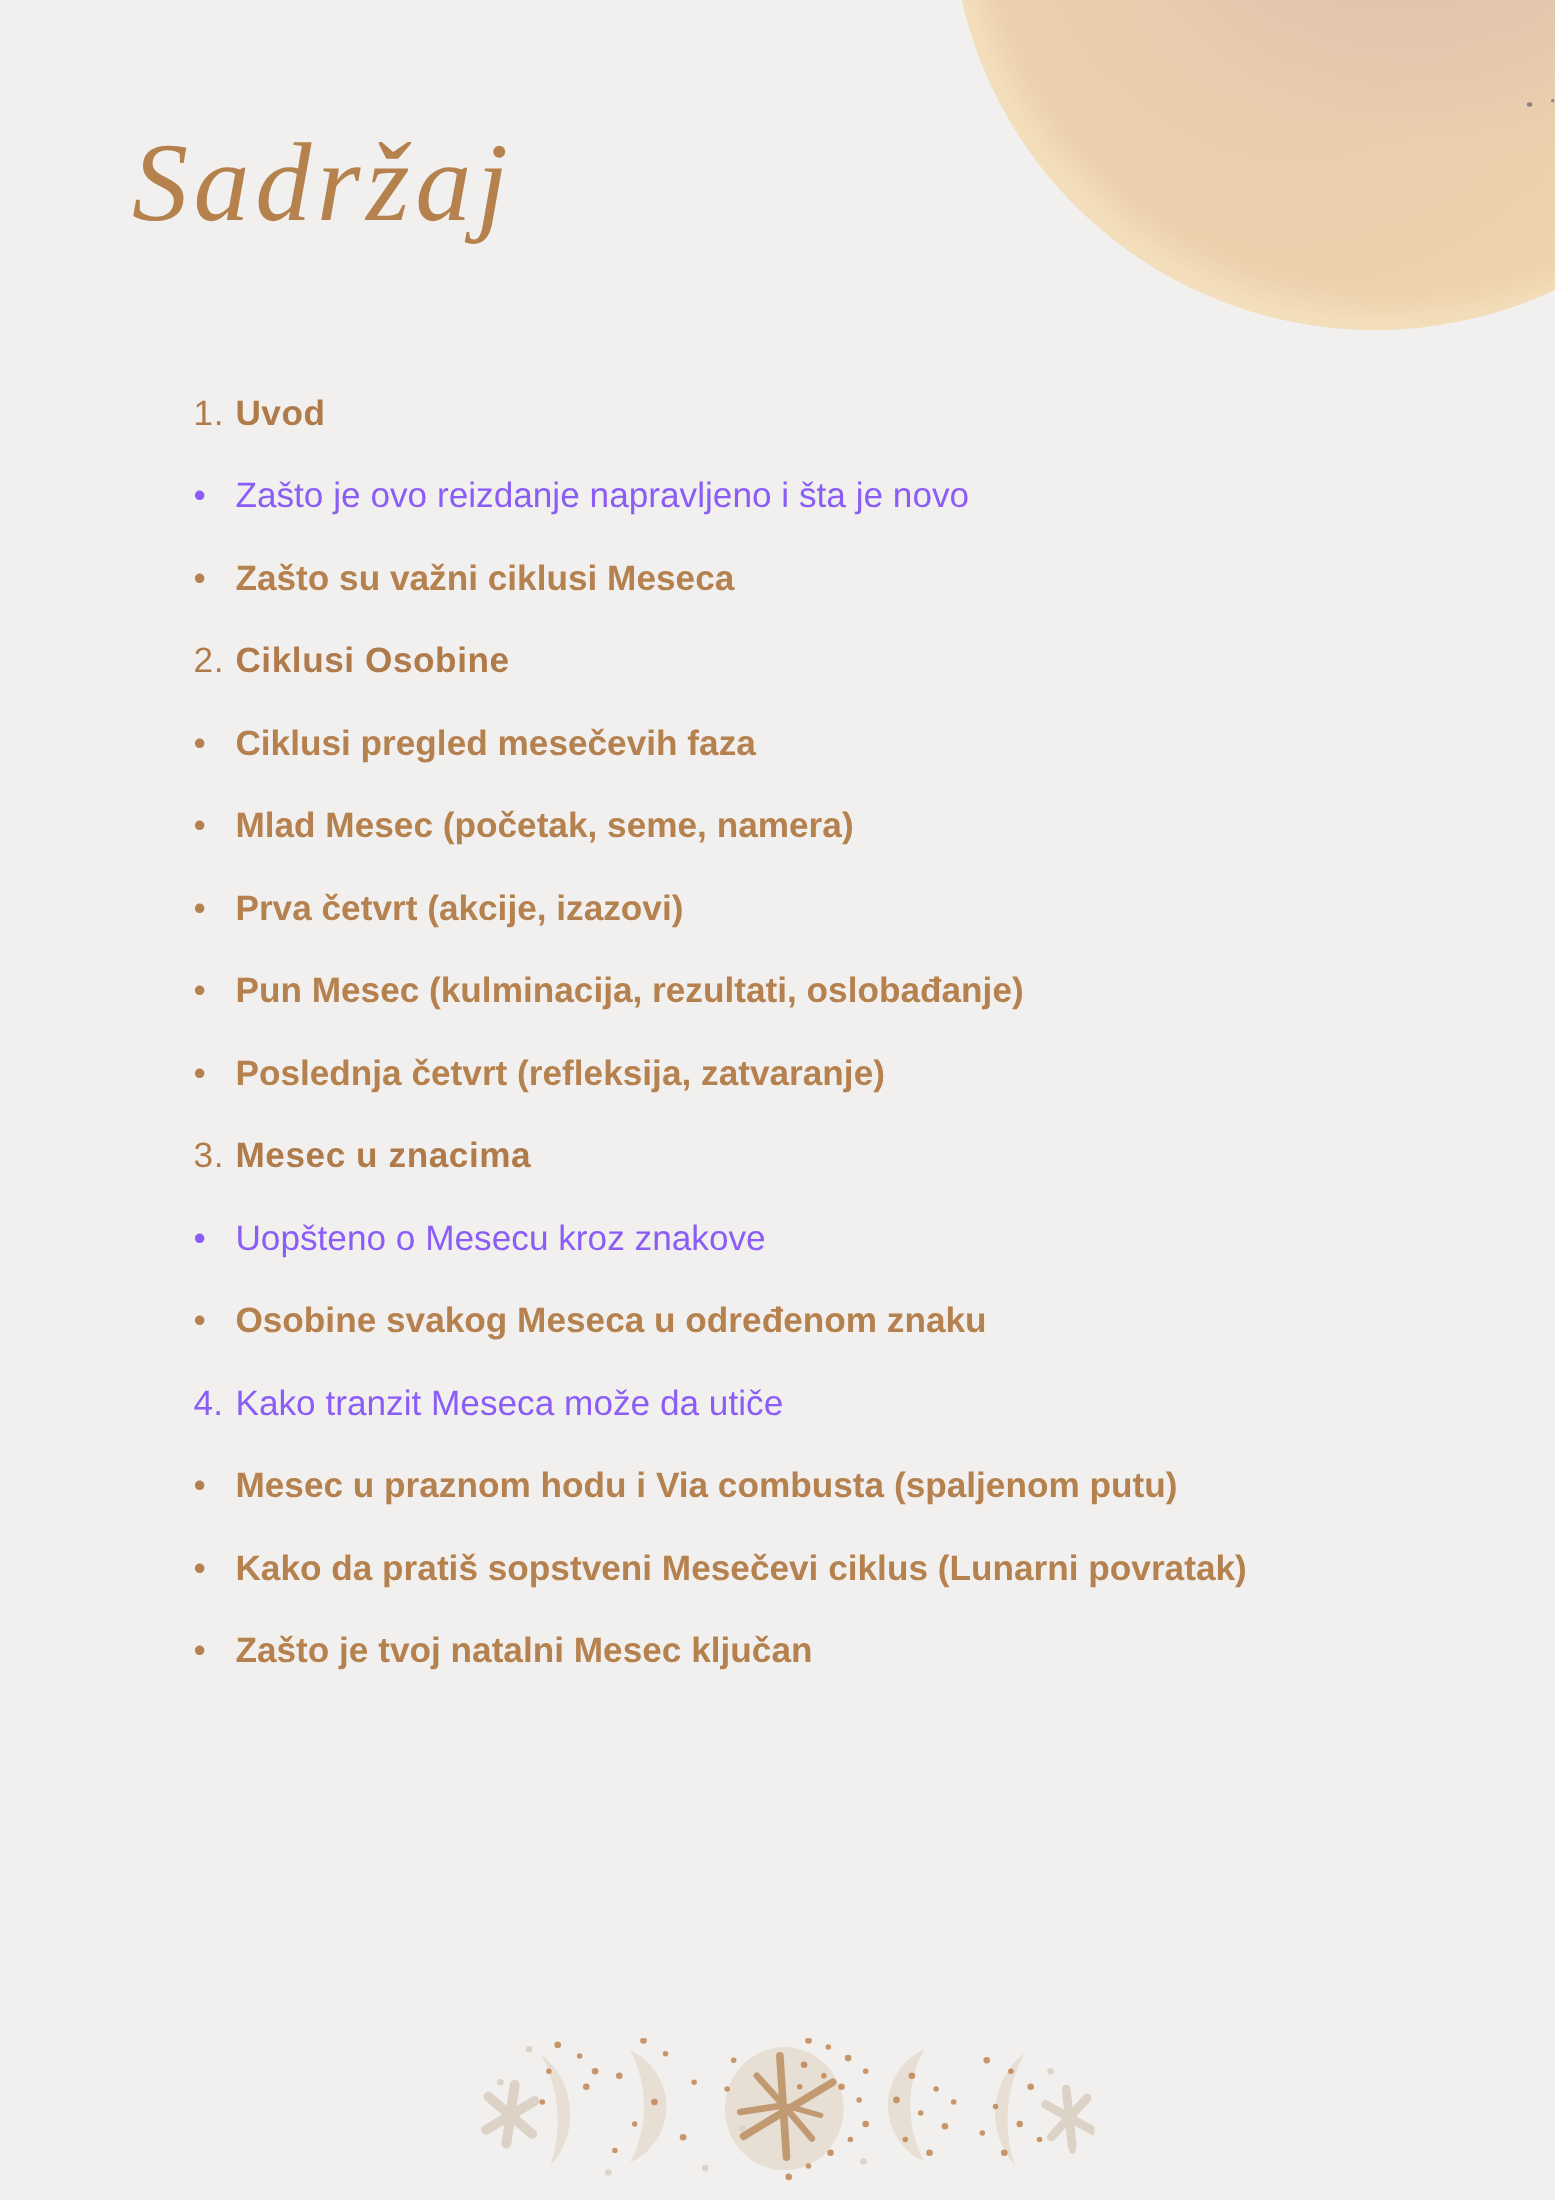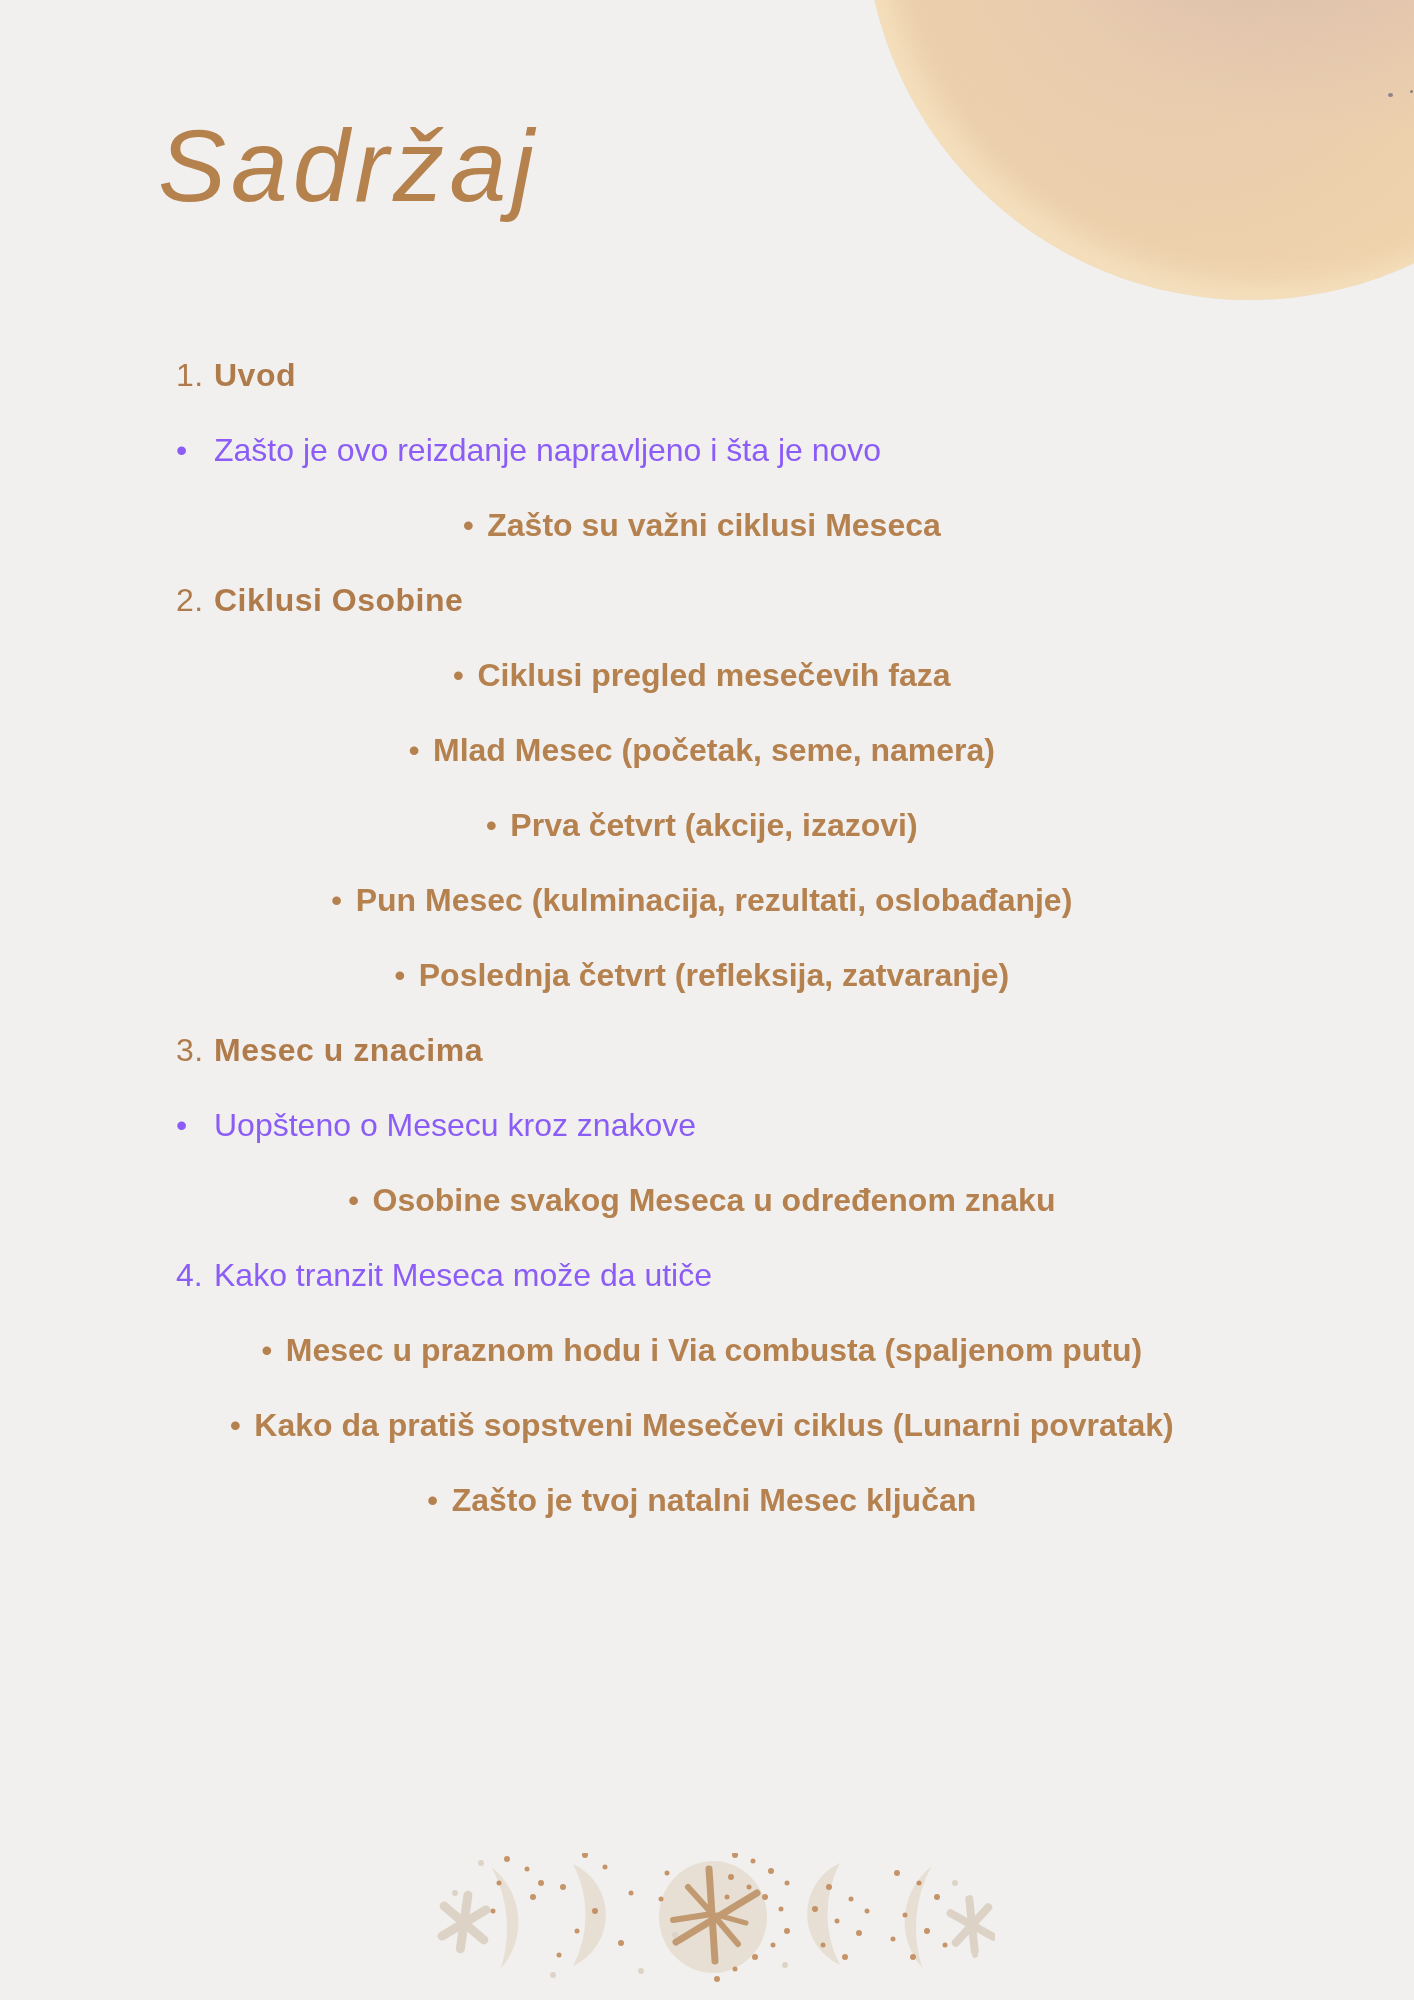--- a/index.html
+++ b/index.html
@@ -16,29 +16,29 @@
     background:
       radial-gradient(circle at 63% 30%, rgba(178,148,170,0.40), rgba(178,148,170,0) 52%),
       radial-gradient(circle at 38% 52%, rgba(210,180,175,0.25), rgba(210,180,175,0) 60%),
       radial-gradient(circle at 45% 60%, #ecd0ae 0%, #eed2ad 48%, #f1d5a8 74%, #f4d9a8 92%, #f2d4a4 100%);
     box-shadow: inset 14px -18px 26px rgba(252,236,204,.55), inset -8px 10px 34px rgba(224,180,140,.25);
   }
   .top-moon .speck{position:absolute;width:5px;height:4px;border-radius:50%;background:#5b5a76;opacity:.65;}
   
   .page-title{
     position:absolute;left:120px;top:108px;
-    font-family:Liberation Sans, sans-serif;font-style:italic;font-weight:500;
-    font-size:102px;letter-spacing:5px;color:#b5824e;margin-left:38px;
+    font-family:Liberation Serif, serif;font-style:italic;font-weight:500;
+    font-size:102px;letter-spacing:5px;color:#b5824e;
   }
   
   .toc{position:absolute;left:176px;top:338px;width:1038px;color:var(--ink);}
   .row{font-size:32px;line-height:75px;padding-left:38px;}
   .row .marker{display:inline-block;width:38px;margin-left:-38px;font-weight:400;}
   .row.light{font-weight:400;color:#8b5cf6;}
-  .row.medium{font-weight:700;text-align:center;}
+  .row.medium{font-weight:700;}
   .row.bold{font-weight:700;letter-spacing:.5px;color:#b07b4a;}
   
   .phases{position:absolute;left:435px;top:1853px;width:560px;height:140px;}
 </style>
 </head>
 <body style="background: rgb(241, 240, 238); --ink: #b5814f;">
 
 <div class="top-moon">
   <span class="speck" style="left:523px;top:563px;"></span>
   <span class="speck" style="left:545px;top:560px;width:3px;height:3px;"></span>

